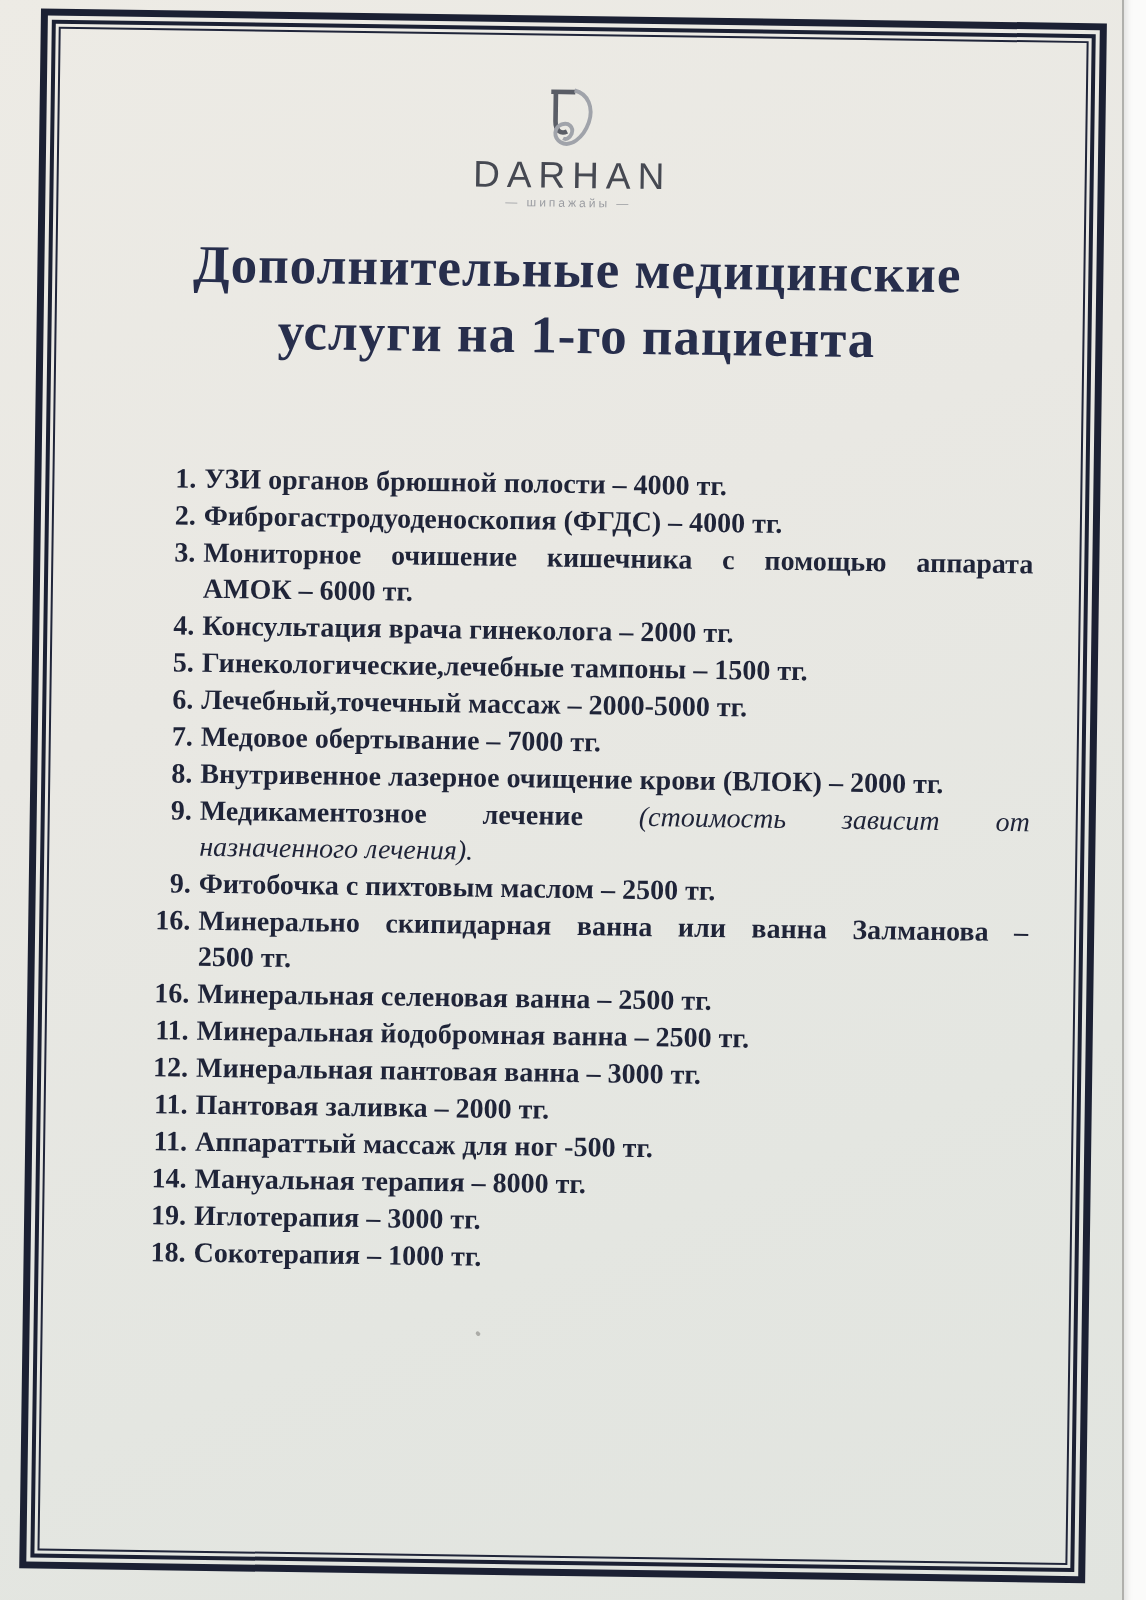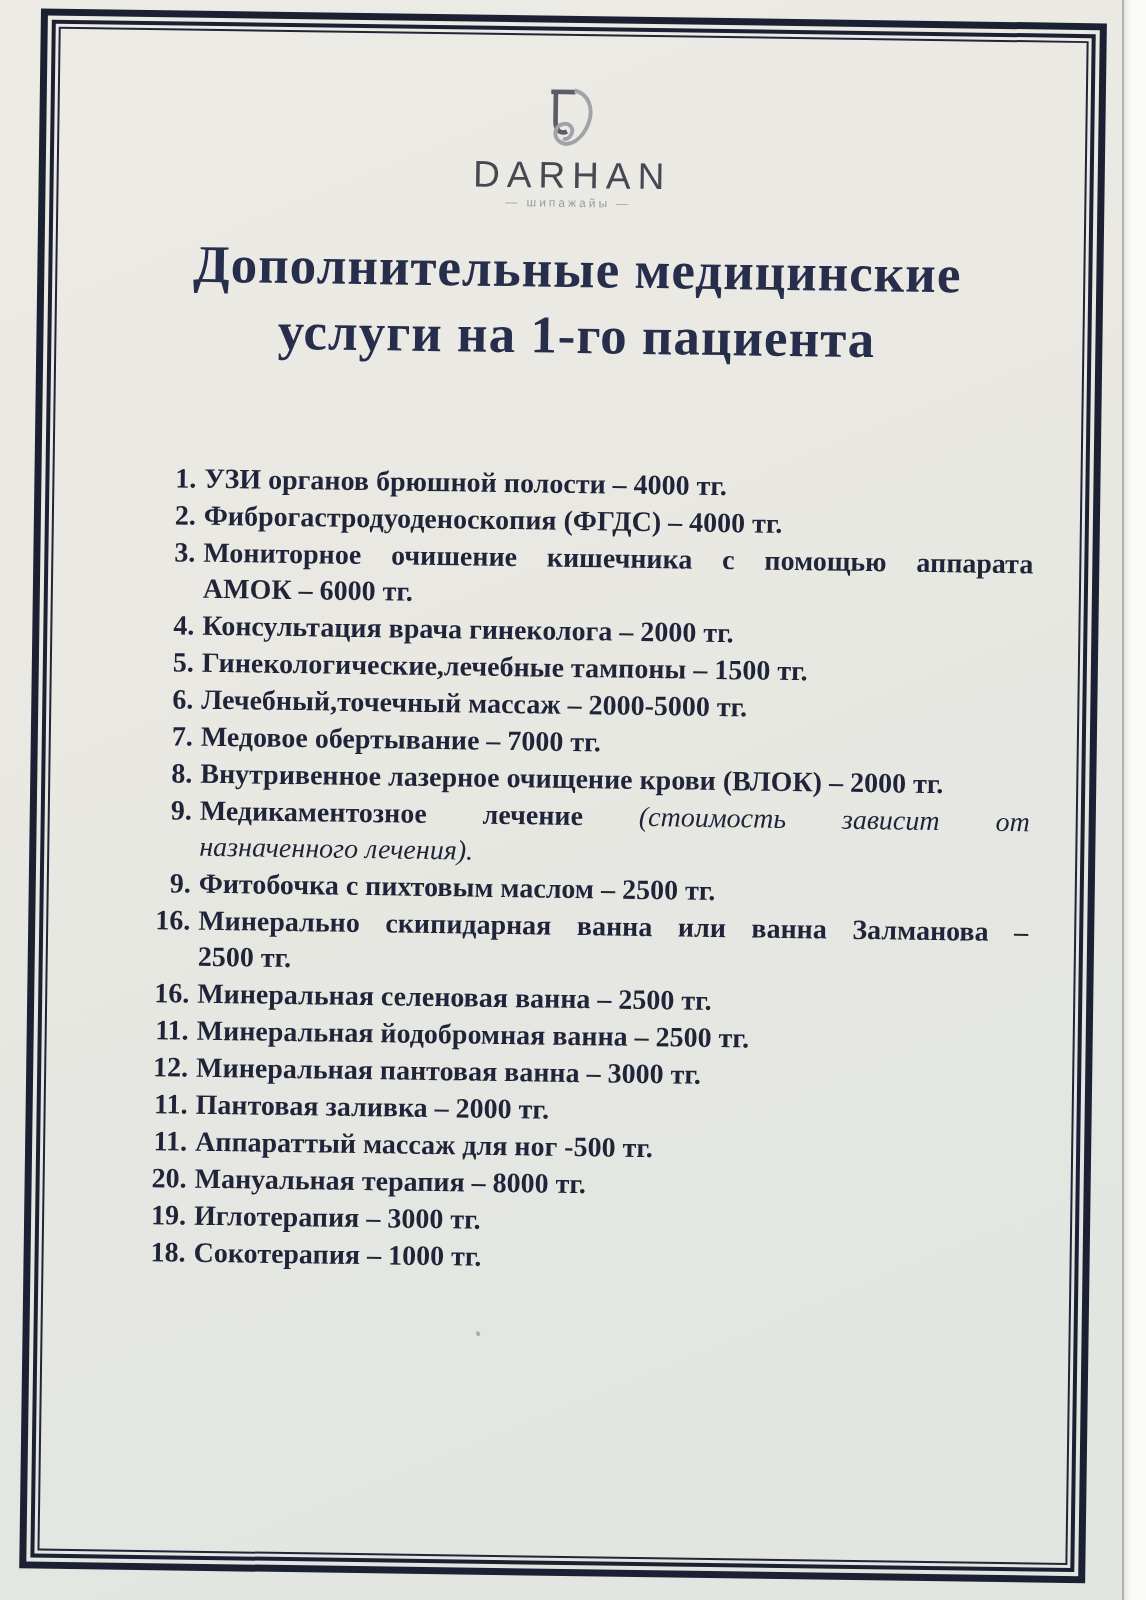--- a/index.html
+++ b/index.html
@@ -219,21 +219,21 @@
         <span class="num">11.</span>
         <span>Пантовая заливка – 2000 тг.</span>
       </div>
 
       <div class="item">
         <span class="num">11.</span>
         <span>Аппараттый массаж для ног -500 тг.</span>
       </div>
 
       <div class="item">
-        <span class="num">20.</span>
+        <span class="num">14.</span>
         <span>Мануальная терапия – 8000 тг.</span>
       </div>
 
       <div class="item">
         <span class="num">19.</span>
         <span>Иглотерапия – 3000 тг.</span>
       </div>
 
       <div class="item">
         <span class="num">18.</span>

